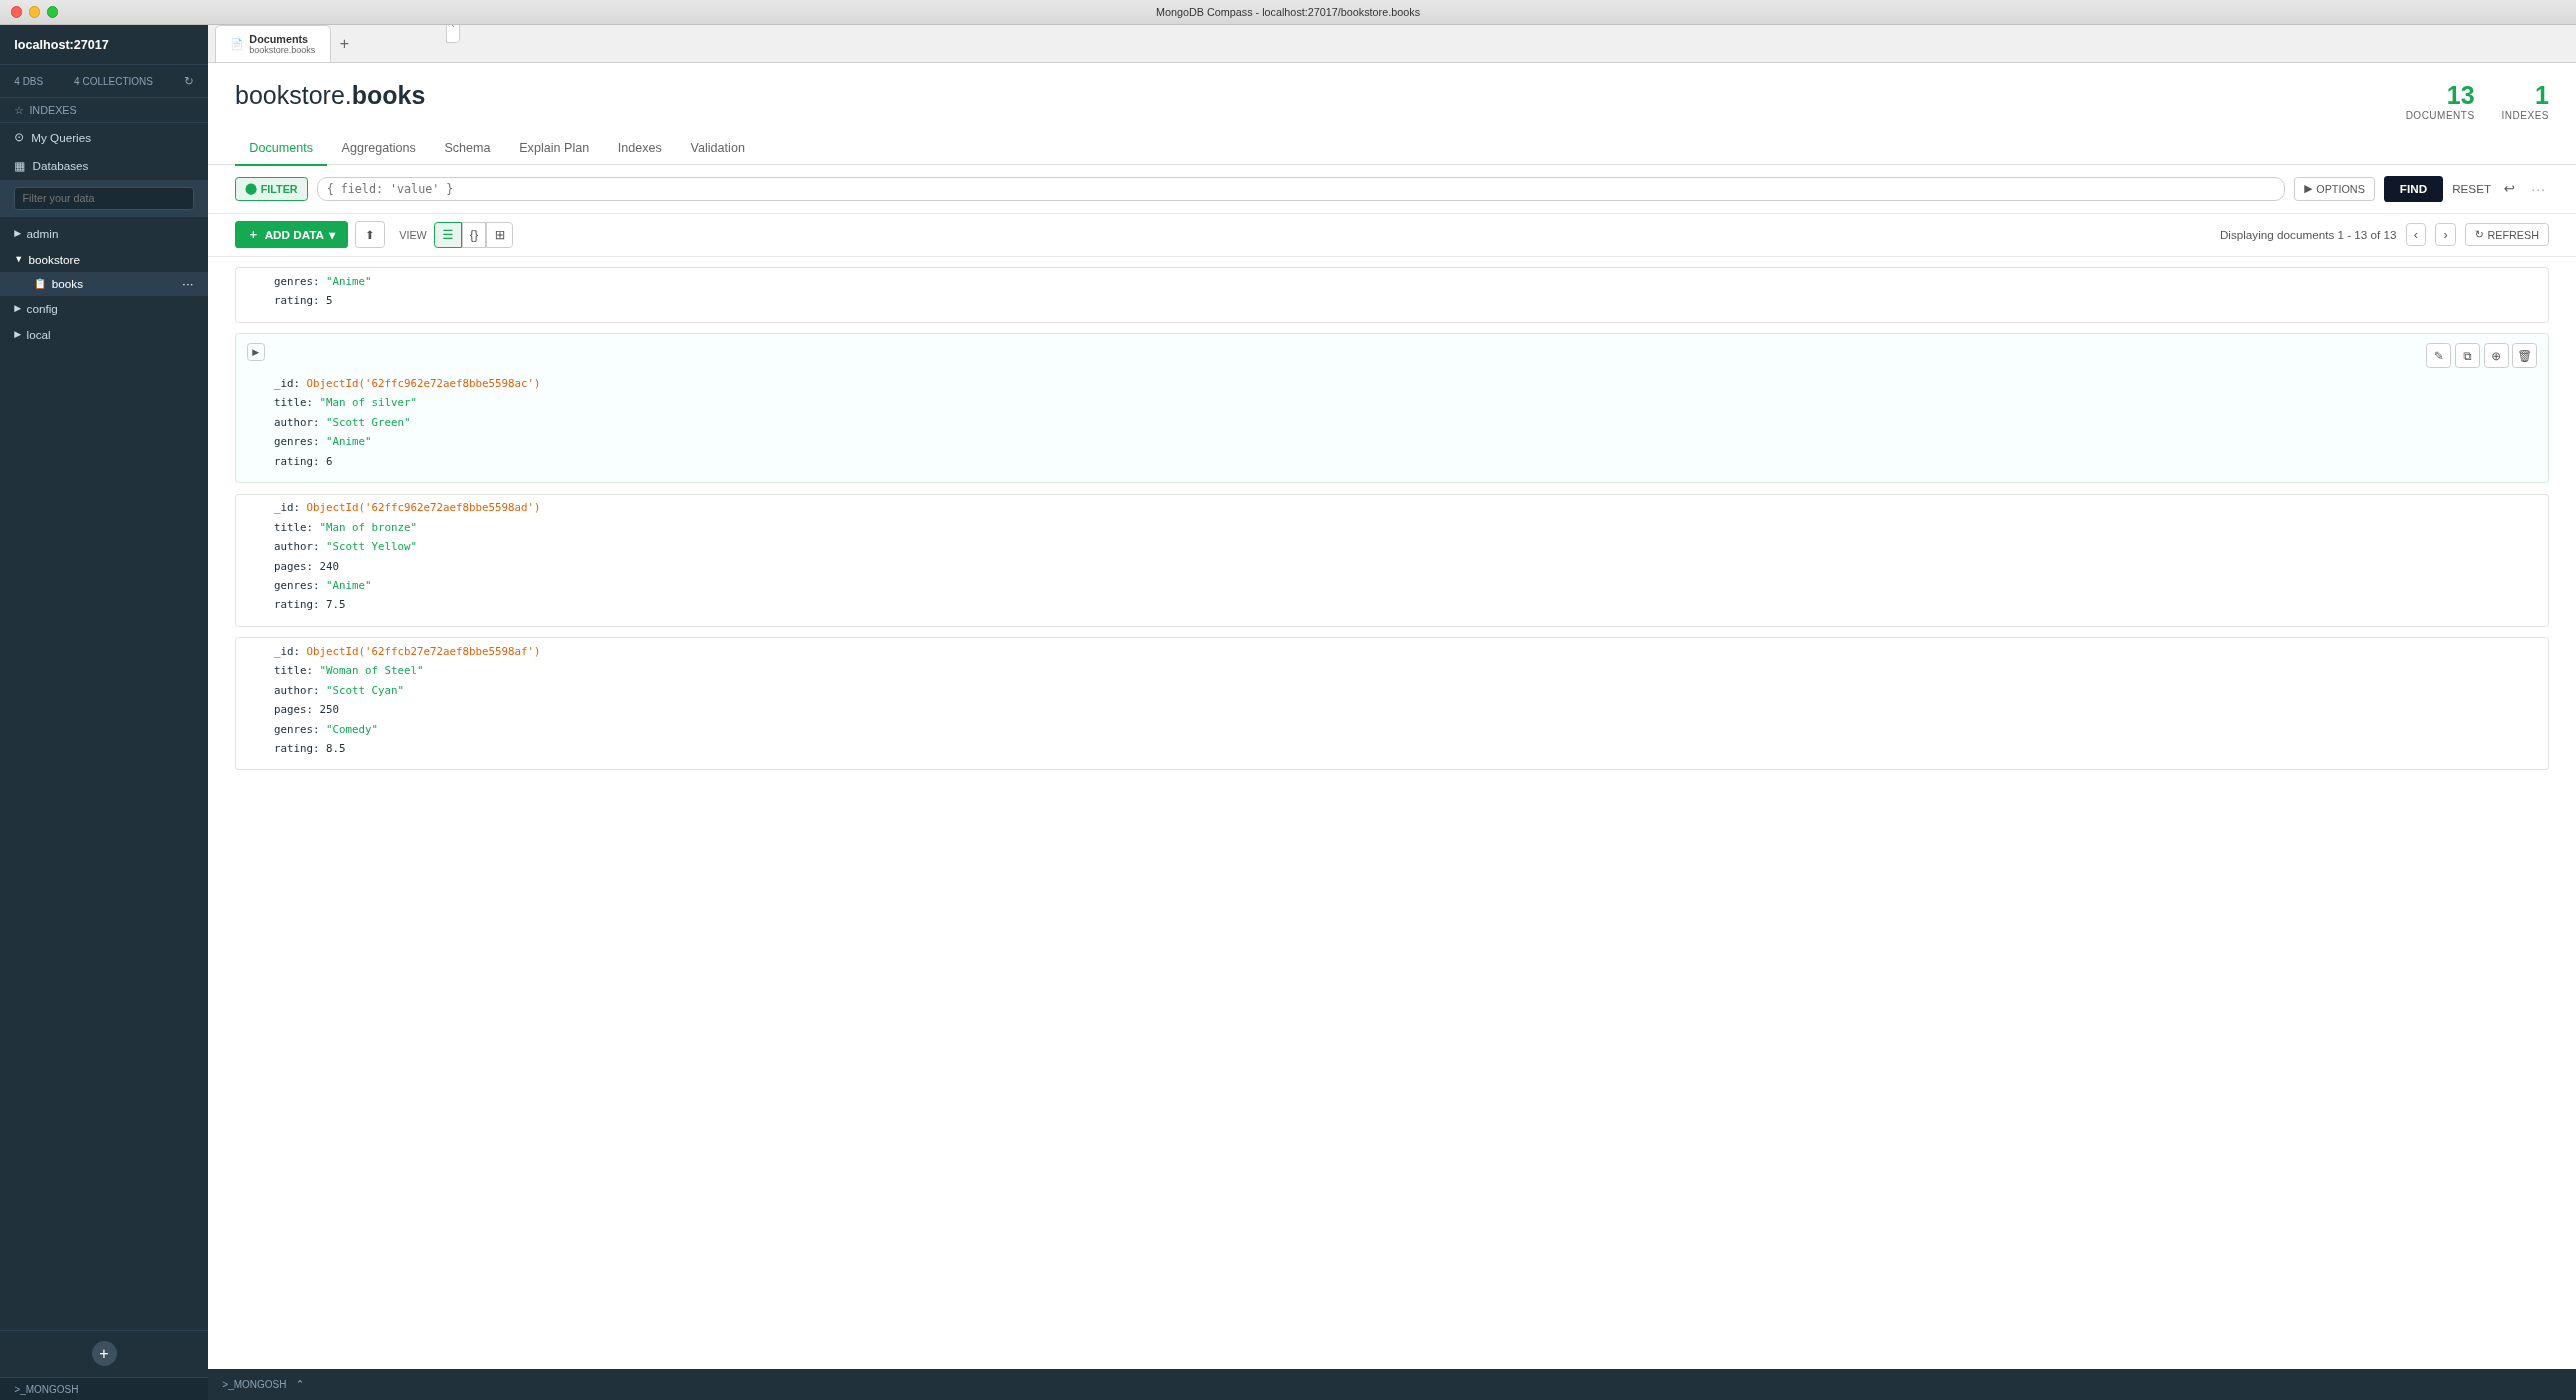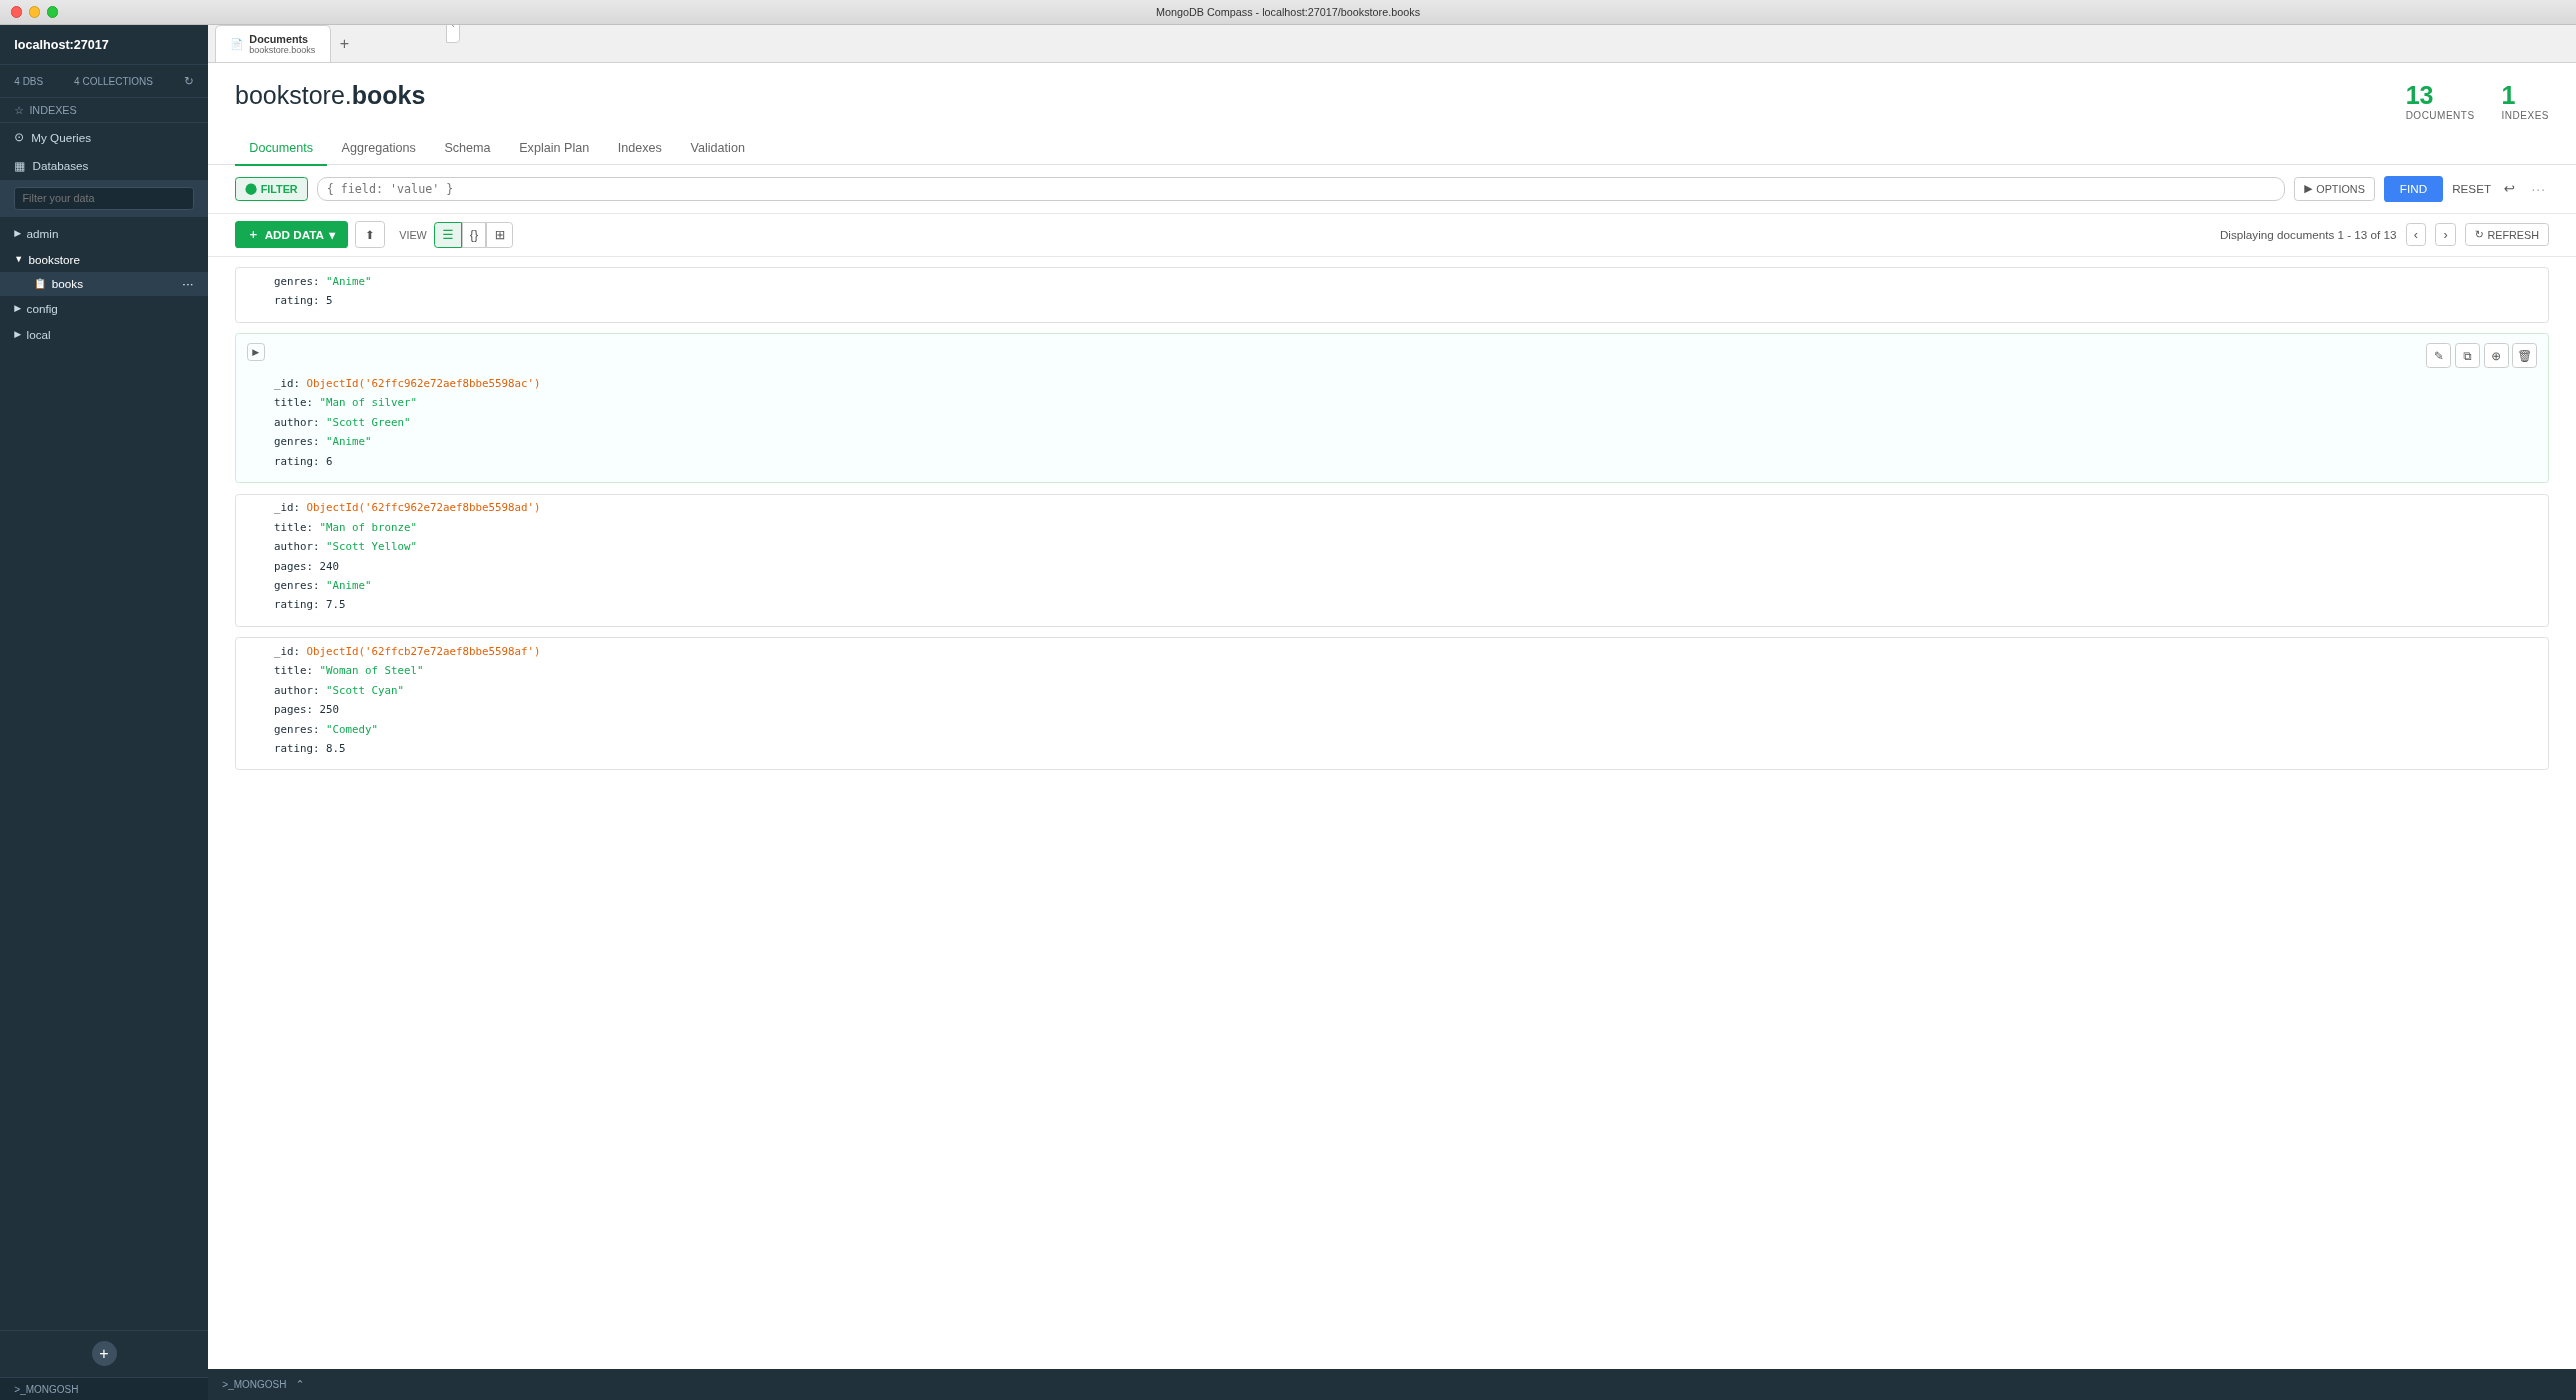--- a/index.html
+++ b/index.html
@@ -201,21 +201,21 @@
     
     .page-header {
       padding: 18px 27px 0;
       display: flex;
       align-items: flex-start;
       justify-content: space-between;
     }
     .page-title { font-size: 25px; color: #333; }
     .page-title .db-name { color: #21313c; font-weight: 400; }
     .page-title .collection-name { color: #21313c; font-weight: 700; }
-    .page-stats { display: flex; gap: 27px; text-align: left; }
+    .page-stats { display: flex; gap: 27px; text-align: right; }
     .stat-number { font-size: 25px; color: #13aa52; font-weight: 600; }
     .stat-label { font-size: 10px; color: #666; text-transform: uppercase; letter-spacing: 0.05em; }
 
     
     .nav-tabs {
       display: flex;
       padding: 0 27px;
       border-bottom: 1.8px solid #e0e0e0;
       margin-top: 10.8px;
     }
@@ -265,27 +265,27 @@
       background: none;
       border: 0.9px solid #ccc;
       border-radius: 3.6px;
       padding: 4.5px 9px;
       font-size: 10.8px;
       color: #555;
       cursor: pointer;
       display: flex; align-items: center; gap: 3.6px;
     }
     .find-btn {
-      background: #3b82f6;
+      background: #0f172a;
       color: #fff;
       border: none;
       border-radius: 3.6px;
       padding: 6.3px 16px;
       font-size: 11.7px;
-      font-weight: 400;
+      font-weight: 700;
       cursor: pointer;
     }
     .reset-btn {
       background: none;
       border: none;
       color: #555;
       font-size: 11.7px;
       cursor: pointer;
     }
     .toolbar-icon-btn {

